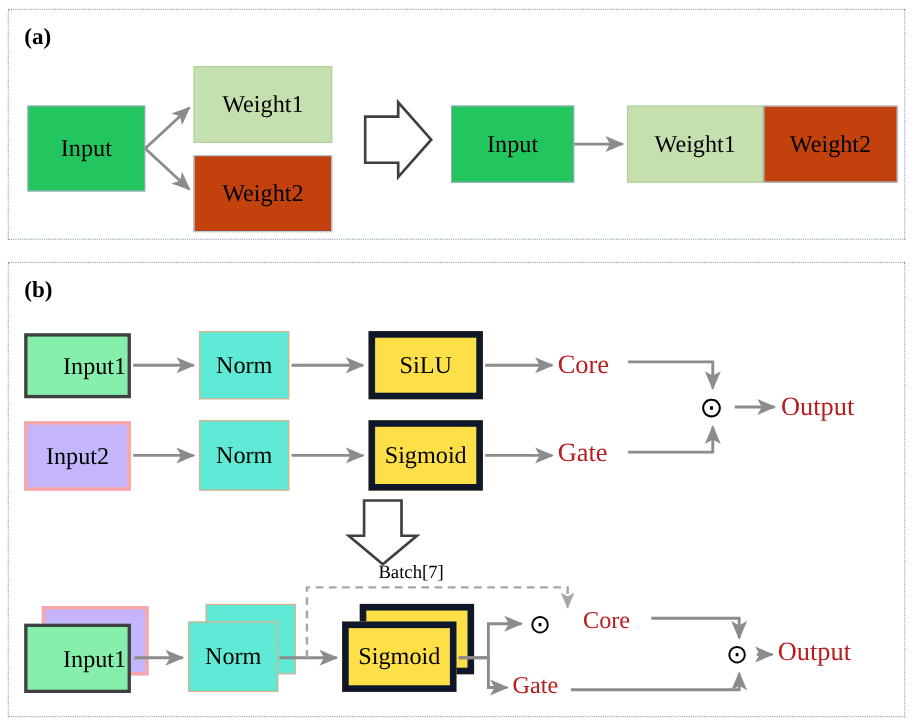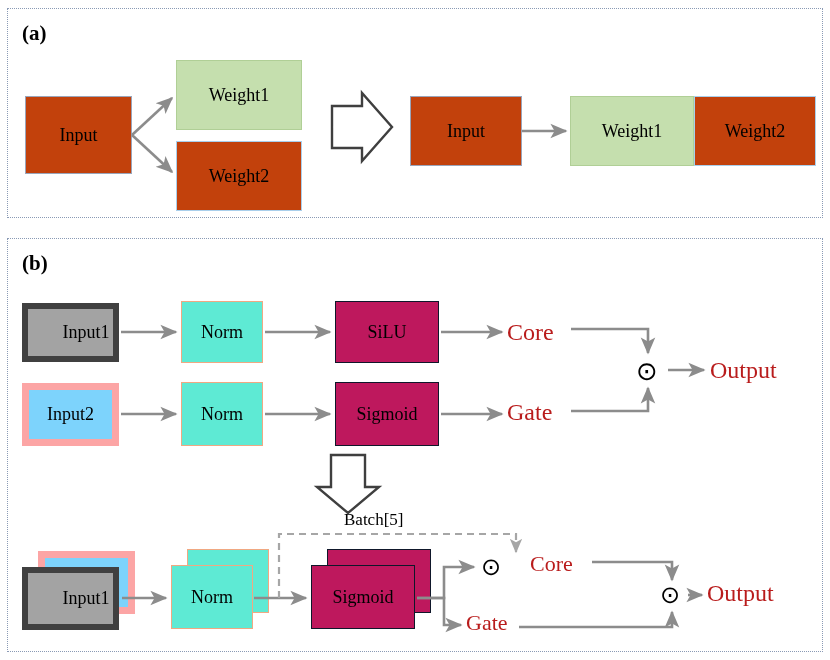--- a/index.html
+++ b/index.html
@@ -38,32 +38,32 @@
   }
 
   
   .box {
     position: absolute;
     box-sizing: border-box;
     display: flex;
     align-items: center;
     justify-content: center;
     font-family: "Liberation Serif", "DejaVu Serif", serif;
-    font-size: 18px;
-    color: #000;
-    white-space: nowrap;
-  }
-
-  .c-slate   { background: #c2410c; border: 1px solid #9aa5bb; }
-  .c-slate-d { background: #7dd3fc; border: 7px solid #fca5a5; }
-  .c-lightbl { background: #a3a3a3; border: 6px solid #404040; padding-left: 31px; }
+    font-size: 22px;
+    color: #000;
+    white-space: nowrap;
+  }
+
+  .c-slate   { background: #22c55e; border: 1px solid #9aa5bb; }
+  .c-slate-d { background: #c4b5fd; border: 3px solid #fca5a5; }
+  .c-lightbl { background: #86efac; border: 3px solid #404040; padding-left: 31px; }
   .c-green   { background: #c5dfae; border: 1px solid #b0cf96; }
   .c-blue    { background: #c2410c; border: 1px solid #a9cfec; }
   .c-peach   { background: #5eead4; border: 1px solid #f0a882; }
-  .c-yellow  { background: #be185d; border: 1px solid #0f172a; }
+  .c-yellow  { background: #fde047; border: 6px solid #0f172a; }
 
   svg.overlay {
     position: absolute;
     left: 0; top: 0;
     width: 830px;
     height: 660px;
     pointer-events: none;
     overflow: visible;
   }
   .lbl {
@@ -131,21 +131,21 @@
 
   <div class="box c-slate-d" style="left:38px; top:551px; width:97px; height:63px;">Input2</div>
   <div class="box c-lightbl" style="left:22px; top:567px; width:97px; height:63px;">Input1</div>
 
   <div class="box c-peach" style="left:187px; top:549px; width:82px; height:64px;">Norm</div>
   <div class="box c-peach" style="left:171px; top:565px; width:82px; height:64px;">Norm</div>
 
   <div class="box c-yellow" style="left:327px; top:549px; width:104px; height:64px;">SiLU</div>
   <div class="box c-yellow" style="left:311px; top:565px; width:104px; height:64px;">Sigmoid</div>
 
-  <div class="batch-lbl" style="left:344px; top:511px;">Batch[5]</div>
+  <div class="batch-lbl" style="left:344px; top:511px;">Batch[7]</div>
 
   <div class="odot" style="left:481px; top:555px; font-size:24px;">⊙</div>
   <div class="lbl" style="left:530px; top:553px; font-size:22px;">Core</div>
   <div class="lbl" style="left:466px; top:612px; font-size:22px;">Gate</div>
   <div class="odot" style="left:660px; top:583px; font-size:24px;">⊙</div>
   <div class="lbl" style="left:707px; top:581px;">Output</div>
 
   <svg class="overlay">
     <defs>
       <marker id="ah" markerWidth="7" markerHeight="7" refX="6" refY="3.2" orient="auto" markerUnits="strokeWidth">

